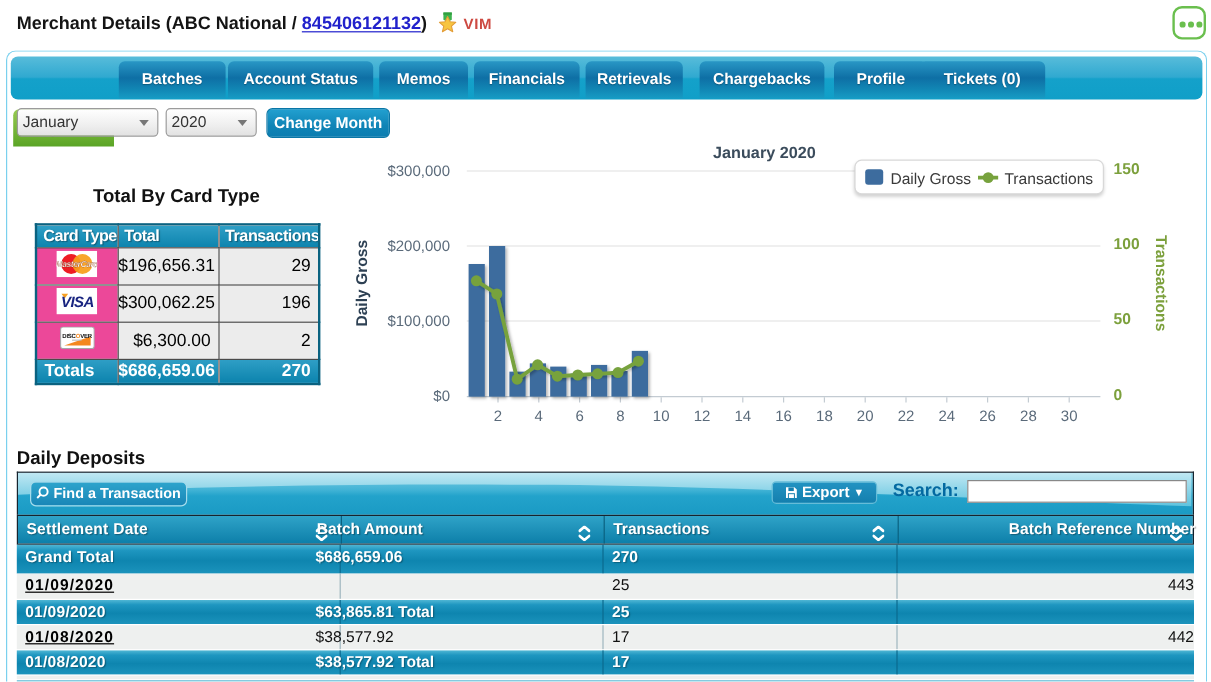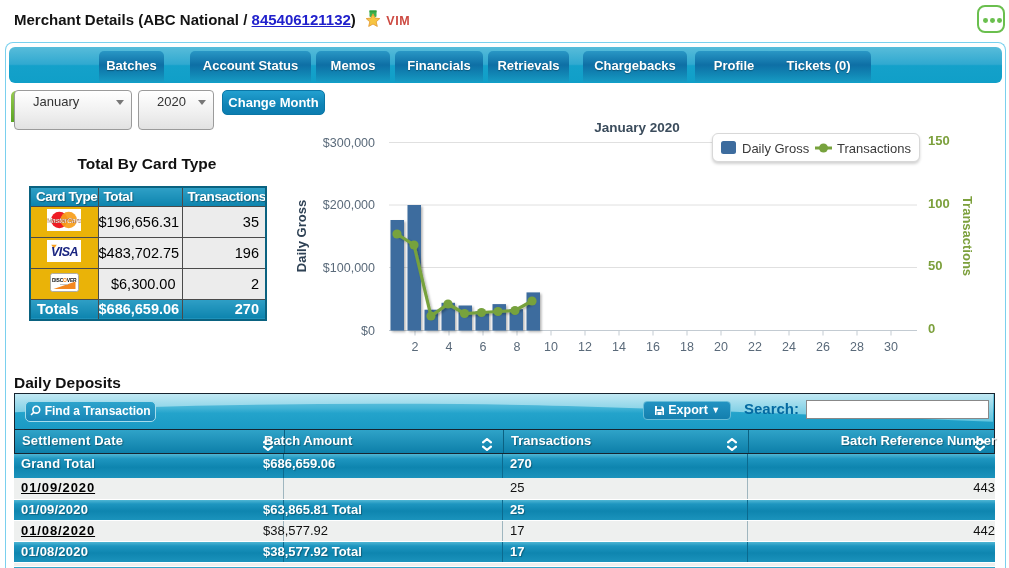--- a/index.html
+++ b/index.html
@@ -20,38 +20,38 @@
 
 
 #strip { position:absolute; left:9px; top:47px; width:993px; height:36px; border-radius:6px;
   background:linear-gradient(180deg,#58bcda 0%,#30a9d0 48%,#14a1ca 52%,#109fc8 100%); }
 .tab { position:absolute; top:51px; height:31px; border-radius:5px 5px 0 0; color:#fff;
   font-size:13px; font-weight:bold; text-align:center; line-height:30px; text-shadow:0 1px 1px rgba(0,0,0,0.3);
   background:linear-gradient(180deg,#2997c5 0%,#0e6fa5 45%,#1186b4 75%,#179bc4 100%); }
 .tab.act { background:linear-gradient(180deg,#97ca52 0%,#76b637 55%,#5aa426 100%);margin-top:40px; }
 
 
-.dd { position:absolute; top:90px; height:40px; border:1px solid #9b9b9b; border-radius:4px;
+.dd { position:absolute; top:90px; height:24px; border:1px solid #9b9b9b; border-radius:4px;
   background:linear-gradient(180deg,#ffffff 0%,#efefef 60%,#e2e2e2 100%);
-  font-size:13px; color:#333; line-height:22px; padding-left:18px; }
+  font-size:13px; color:#333; line-height:22px; padding-left:4px; }
 .dd .car { position:absolute; right:7px; top:9px; width:0; height:0;
   border-left:4.5px solid transparent; border-right:4.5px solid transparent; border-top:5.5px solid #777; }
 #chbtn { position:absolute; left:222px; top:90px; width:103px; height:25px; border-radius:5px;
   background:linear-gradient(180deg,#22a0d0 0%,#0f84b6 60%,#0c7db0 100%); border:1px solid #0a76a6;
   color:#fff; font-size:13px; font-weight:bold; text-align:center; line-height:23px; }
 
 
 #cardhead { position:absolute; left:29px; top:155px; width:236px; text-align:center;
   font-size:15.5px; font-weight:bold; color:#111; }
 #cards { position:absolute; left:29px; top:186px; width:236px; border-collapse:collapse;
   border:2px solid #0a6280; font-size:14.5px; color:#000; table-layout:fixed; }
 #cards td, #cards th { border:1px solid #4a4a4a; overflow:hidden; white-space:nowrap; }
 #cards th { text-shadow:1px 1px 1px rgba(0,0,0,0.35); height:19px; background:linear-gradient(180deg,#2f9fc6 0%,#0d84ae 100%);
   color:#fff; font-size:13.5px; letter-spacing:-0.4px; text-align:left; padding-left:5px; }
-#cards td.logo { text-align:center; height:31px; background:#eab308; }
+#cards td.logo { text-align:center; height:31px; background:#ec4899; }
 #cards td.amt { text-align:right; padding-right:6px; background:#ececec; }
 #cards tr.tot td { height:21px; background:linear-gradient(180deg,#2f9fc6 0%,#0d84ae 100%);
   color:#fff; font-weight:bold; font-size:14.5px; }
 #cards tr.tot td.amt { background:linear-gradient(180deg,#2f9fc6 0%,#0d84ae 100%); }
 
 
 #legend { position:absolute; left:712px; top:132.5px; width:208px; height:29px; background:#fff;
   border:1px solid #d8d8d8; border-radius:6px; box-shadow:0 2px 3px rgba(0,0,0,0.18); }
 #legend .sq { position:absolute; left:8px; top:7.5px; width:15px; height:13px; background:#3d6c9e; border-radius:2.5px; }
 #legend .lt { position:absolute; top:7px; font-size:13px; color:#3a3a3a; }
@@ -103,21 +103,21 @@
 <span id="vim">VIM</span></div>
 <div id="dots">
     <span style="left:4px"></span>
     <span style="left:11px"></span>
     <span style="left:18px"></span>
   </div>
 
 <div id="panel"></div>
 <div id="strip"></div>
 <div class="tab act" style="left:11px;width:84px;">Deposits</div>
-<div class="tab" style="left:99px;width:65px;">Batches</div>
+<div class="tab" style="left:99px;width:89px;">Batches</div>
 <div class="tab" style="left:190px;width:121px;">Account Status</div>
 <div class="tab" style="left:316px;width:74px;">Memos</div>
 <div class="tab" style="left:395px;width:88px;">Financials</div>
 <div class="tab" style="left:488px;width:81px;text-align:center;">Retrievals</div>
 <div class="tab" style="left:583px;width:104px;">Chargebacks</div>
 <div class="tab" style="left:695px;width:78px;">Profile</div>
 <div class="tab" style="left:766px;width:105px;">Tickets (0)</div>
 
 <div class="dd" style="left:14px;width:118px;">January<span class="car"></span></div>
 <div class="dd" style="left:138px;width:76px;">2020<span class="car"></span></div>
@@ -134,31 +134,31 @@
 <tr>
         <td class="logo">
 <svg width="34" height="22" viewBox="0 0 34 22">
             <rect width="34" height="22" fill="#fff"></rect>
             <circle cx="12.3" cy="11" r="8.3" fill="#ee1c24"></circle>
             <circle cx="21.7" cy="11" r="8.3" fill="#f79e1b" opacity="0.93"></circle>
             <text x="17" y="13.6" font-size="7.2" font-style="italic" font-weight="bold" fill="#fff" stroke="#7a2a08" stroke-width="0.2" text-anchor="middle" letter-spacing="-0.4">MasterCard</text>
           </svg>
 </td>
         <td class="amt">$196,656.31</td>
-        <td class="amt">35</td>
+        <td class="amt">29</td>
       </tr>
 <tr>
         <td class="logo">
 <svg width="34" height="22" viewBox="0 0 34 22">
             <rect width="34" height="22" fill="#fff"></rect>
             <polygon points="4.2,4.8 9.8,4.8 7,8.6" fill="#f7a021"></polygon>
             <text x="17.5" y="16.2" font-size="12.5" font-style="italic" font-weight="bold" fill="#1a2580" text-anchor="middle" letter-spacing="-0.5">VISA</text>
           </svg>
 </td>
-        <td class="amt">$483,702.75</td>
+        <td class="amt">$300,062.25</td>
         <td class="amt">196</td>
       </tr>
 <tr>
         <td class="logo">
 <svg width="29" height="19" viewBox="0 0 29 19">
             <rect x="0.5" y="0.5" width="28" height="18" rx="2" fill="#fff" stroke="#a8a8a8" stroke-width="0.9"></rect>
             <polygon points="3.5,16 25.5,8.5 25.5,16" fill="#f4871f"></polygon>
             <text x="14.2" y="9.3" font-size="5" font-weight="bold" fill="#111" text-anchor="middle" letter-spacing="-0.2">DISC<tspan fill="#f4871f">O</tspan>VER</text>
             <rect x="10" y="11" width="8" height="0.9" fill="#bbb"></rect>
           </svg>

